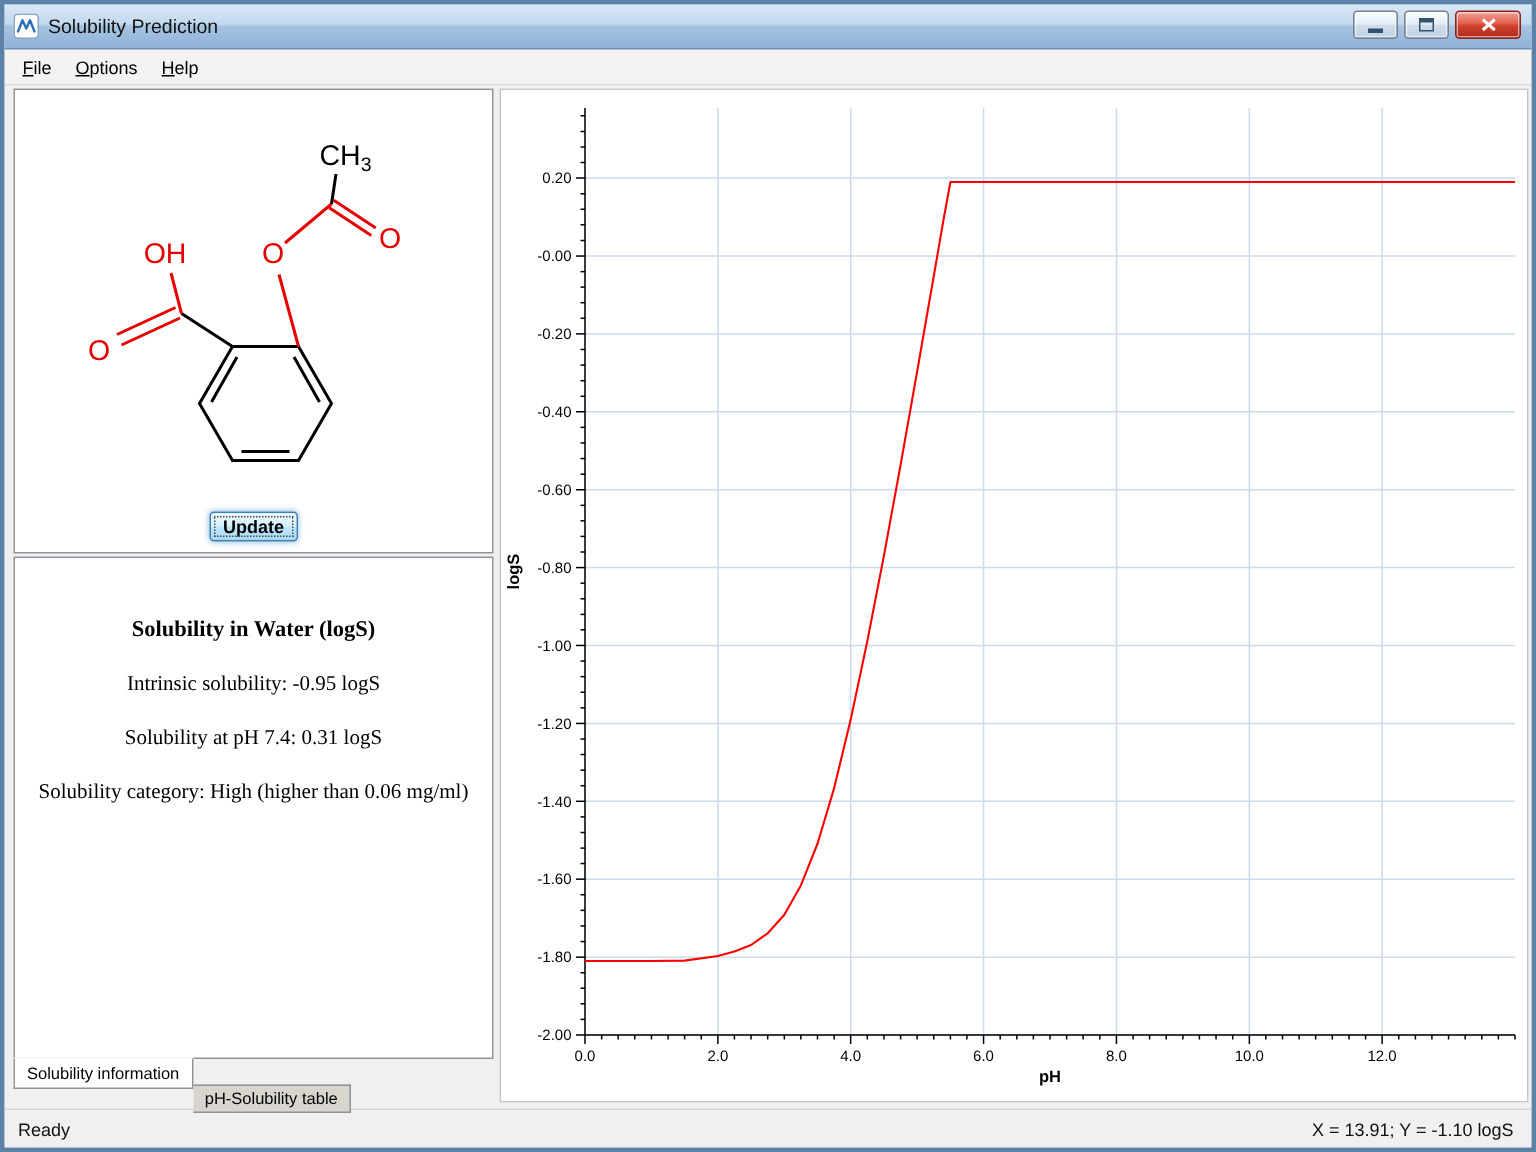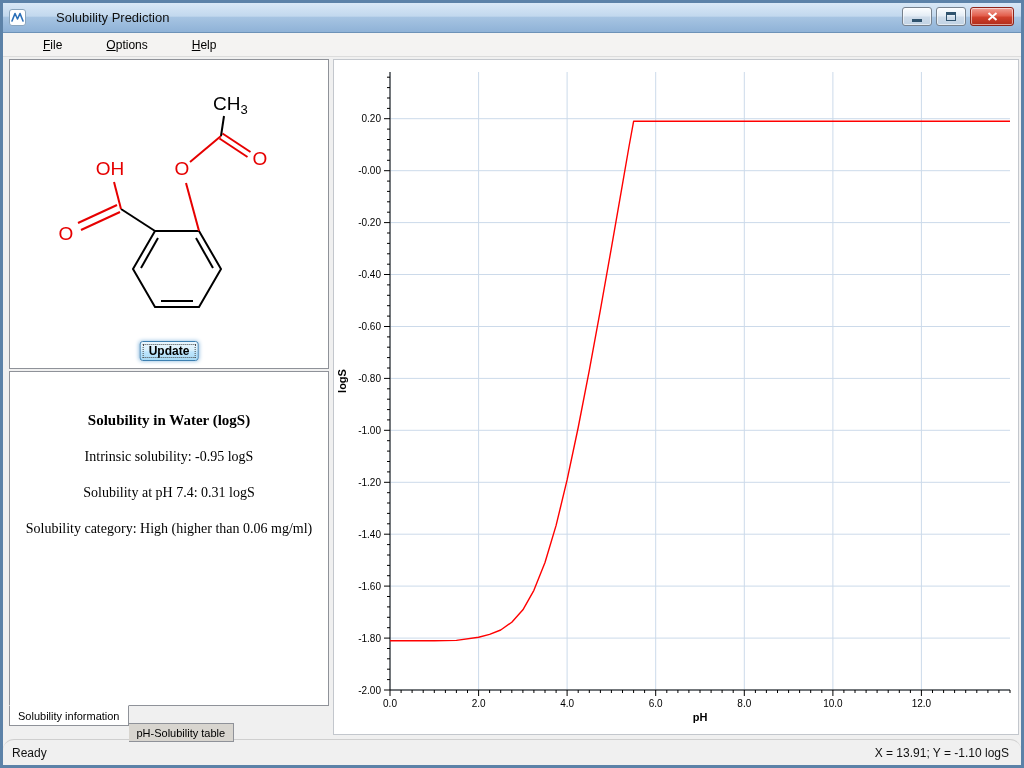--- a/index.html
+++ b/index.html
@@ -7,40 +7,40 @@
   .window{
     position:relative;width:1024px;height:768px;
     border:3px solid #5c82a8;background:#f0f0f0;
     font-family:"Liberation Sans",sans-serif;overflow:hidden;
   }
   
   .titlebar{
     position:relative;height:30px;
     background:linear-gradient(180deg,#d9e8f6 0%,#c2d8ee 45%,#a6c4e2 50%,#8fb2d7 100%);
     border-bottom:1px solid #6d92b8;
-    display:flex;align-items:center;padding-left:6px;gap:24px;
+    display:flex;align-items:center;padding-left:6px;
   }
   .app-icon{width:17px;height:17px;margin-right:6px;flex:0 0 auto;}
   .window-title{font-size:13px;color:#111;}
   .cap-btns{position:absolute;top:4px;right:7px;display:flex;gap:4px;}
   .cap-btn{
     height:19px;border:1px solid #77828e;border-radius:3px;
     display:flex;align-items:center;justify-content:center;
     box-shadow:inset 0 0 0 1px rgba(255,255,255,.55);cursor:default;
   }
   .cap-min,.cap-max{width:30px;background:linear-gradient(180deg,#fdfeff,#e3ecf5 48%,#cfdcea 52%,#c0d2e4);}
   .cap-close{width:44px;border-color:#8e2418;background:linear-gradient(180deg,#f0a196,#e3604e 45%,#d0402c 55%,#b02c1a);}
   .min-glyph{width:10px;height:3px;background:#30536e;margin-top:8px;}
   .max-glyph{width:10px;height:9px;border:1px solid #30536e;border-top-width:3px;background:transparent;}
   
   .menubar{
     height:24px;background:#f4f3f2;border-bottom:1px solid #dcdcdc;
     display:flex;align-items:center;padding-left:4px;font-size:12px;color:#000;
   }
-  .menu-item{padding:3px 8px;margin-left:28px;}
+  .menu-item{padding:3px 8px;}
   .accel{text-decoration:underline;}
   
   .client{position:relative;height:682px;background:#f0f0f0;}
   .panel{position:absolute;background:#fff;border:1px solid #8f9299;}
   .structure-panel{left:6px;top:2px;width:320px;height:310px;}
   .info-panel{left:6px;top:314px;width:320px;height:335px;z-index:1;}
   .chart-panel{left:330px;top:2px;width:686px;height:676px;border-color:#c3c7cd;}
   
   .molecule-svg{position:absolute;left:0;top:2px;}
   .molecule-svg text{font-family:"Liberation Sans",sans-serif;font-size:19px;}
@@ -67,21 +67,21 @@
   .tab.inactive{background:#d8d5cf;height:19px;line-height:18px;margin-top:17px;border-left:none;}
   
   .chart-svg{display:block;}
   .chart-svg text{font-family:"Liberation Sans",sans-serif;fill:#000;}
   .chart-svg .tick-label{font-size:10px;}
   .chart-svg .axis-title{font-size:11px;font-weight:bold;}
   
   .statusbar{
     height:26px;border-top:1px solid #cfcfcf;background:#f0f0f0;
     display:flex;align-items:center;justify-content:space-between;
-    padding:0 12px 0 9px;font-size:12px;color:#111;border-radius:11px;
+    padding:0 12px 0 9px;font-size:12px;color:#111;
   }
 </style>
 </head>
 <body>
 
 <div class="window">
 
   <div class="titlebar">
     <svg class="app-icon" viewBox="0 0 17 17">
       <rect x="0.5" y="0.5" width="16" height="16" rx="2.5" fill="#ffffff" stroke="#8aa5bd"></rect>

